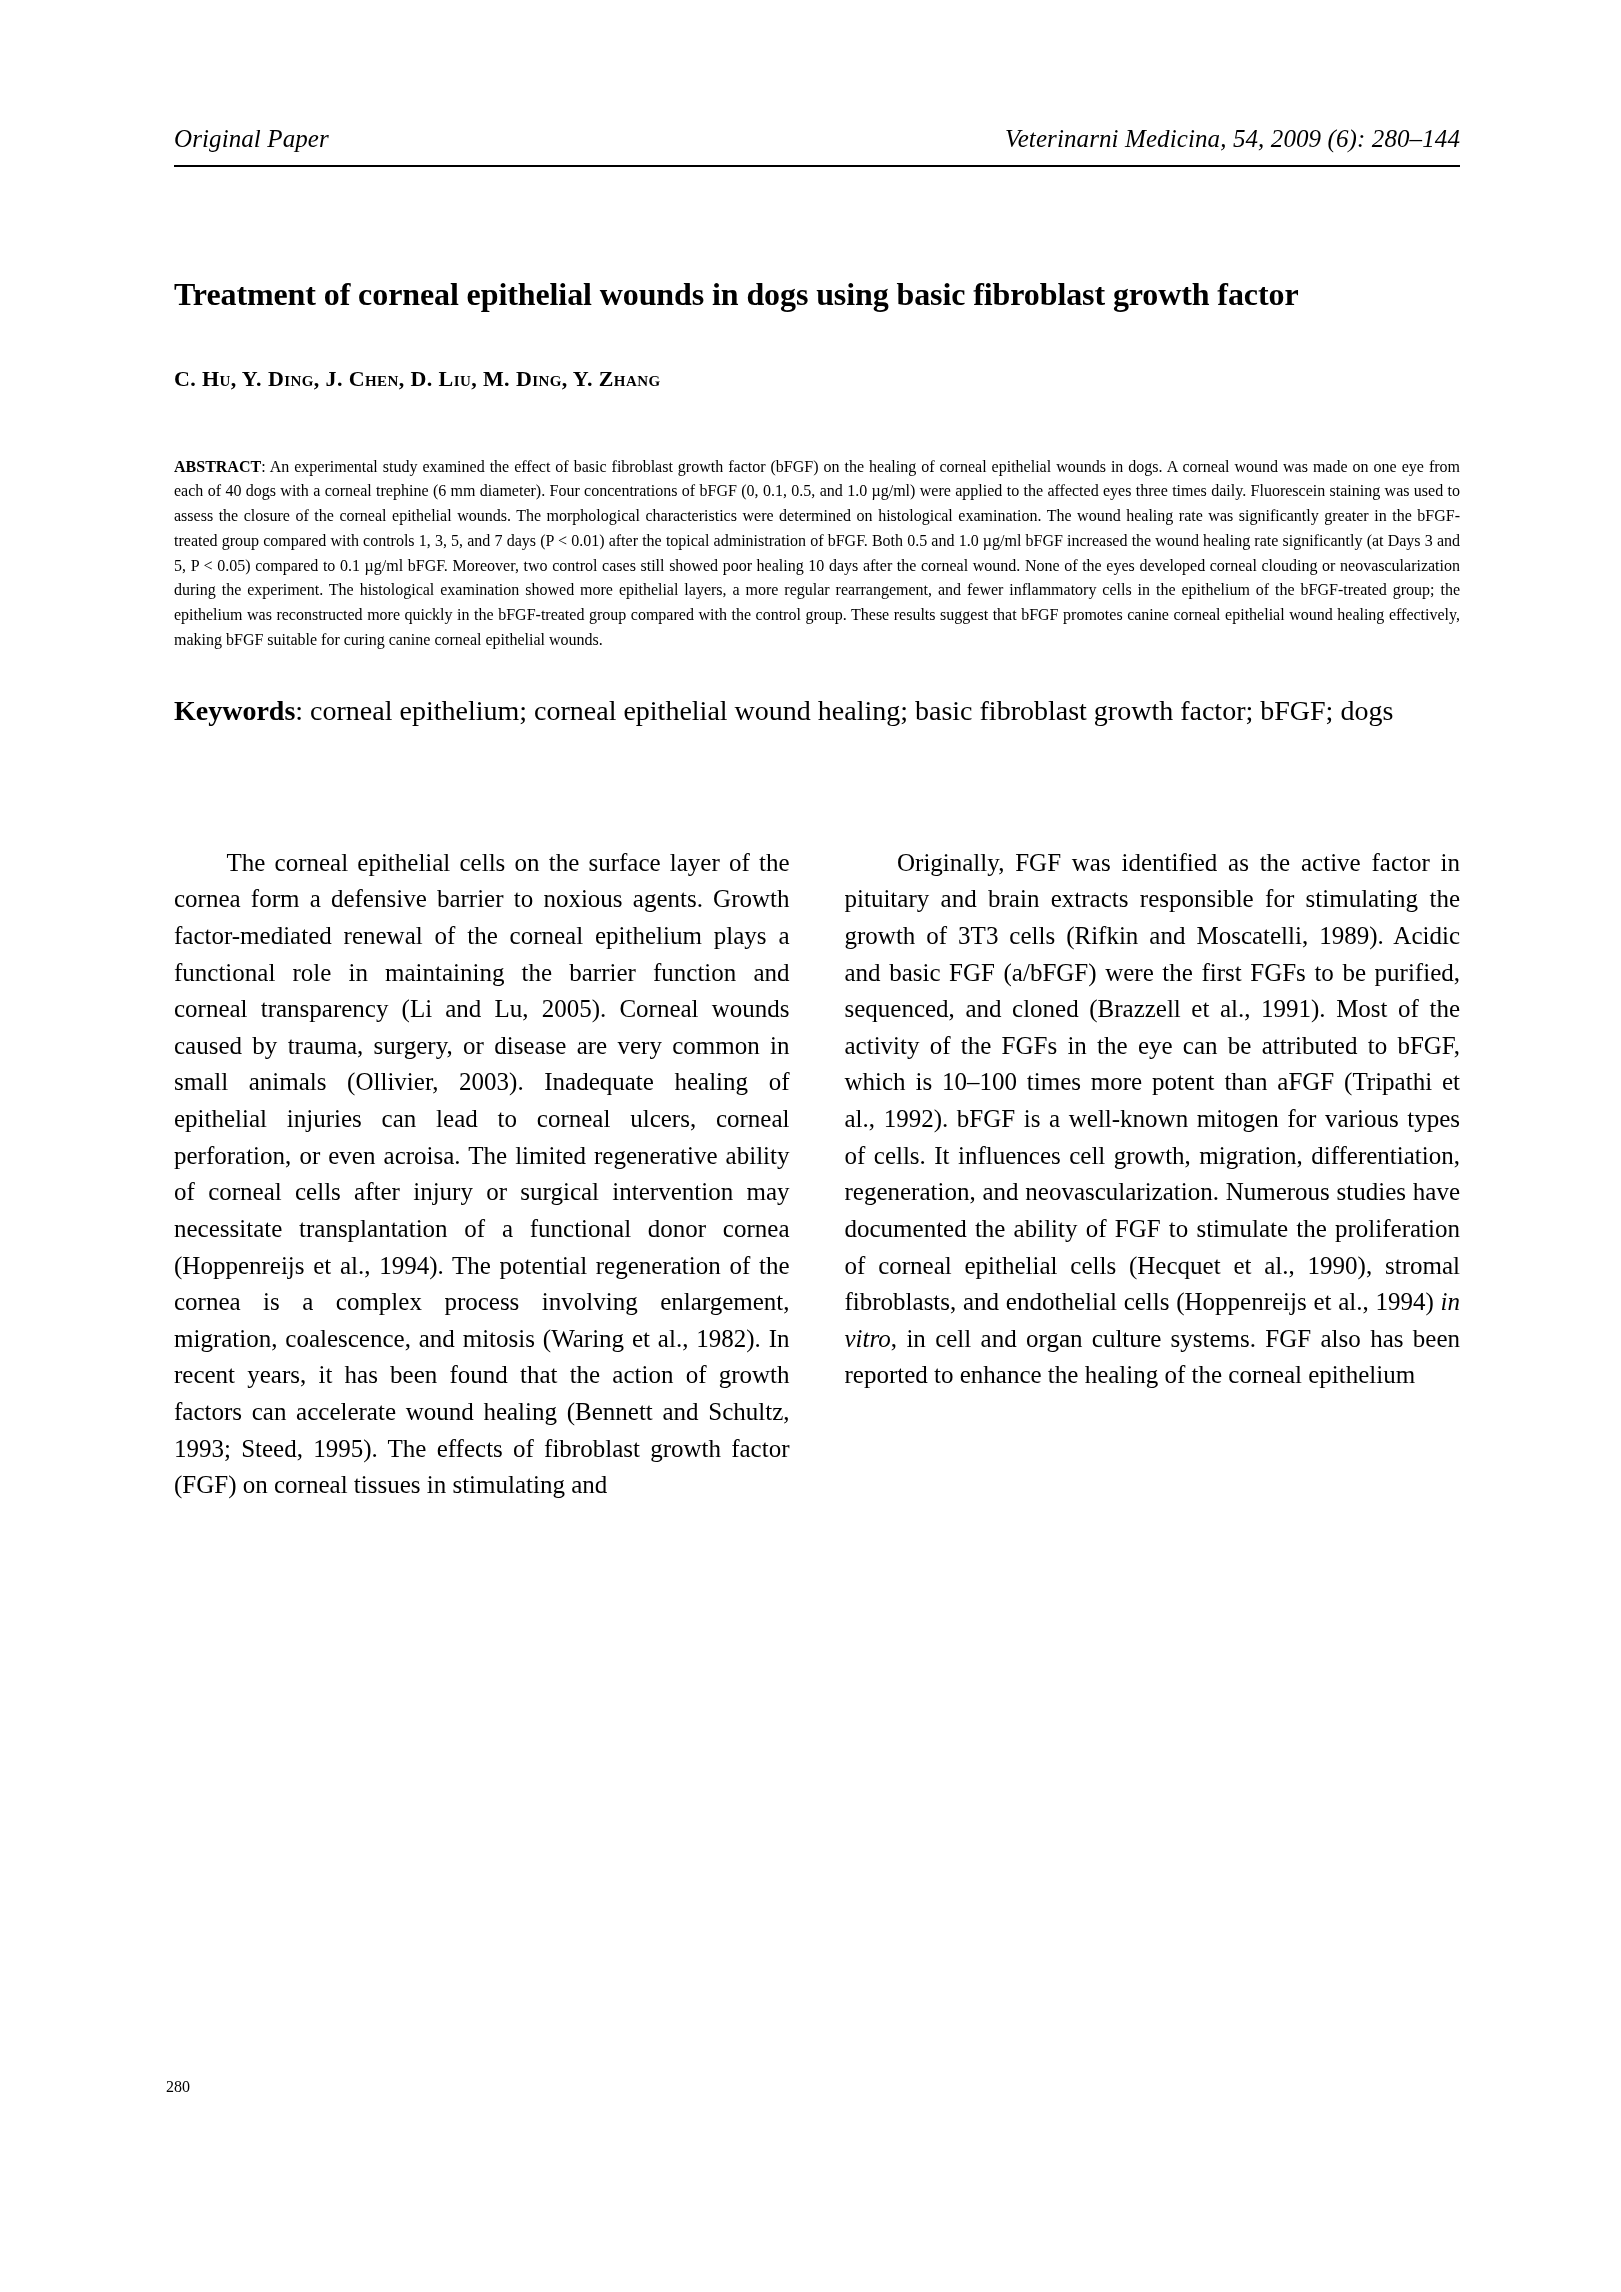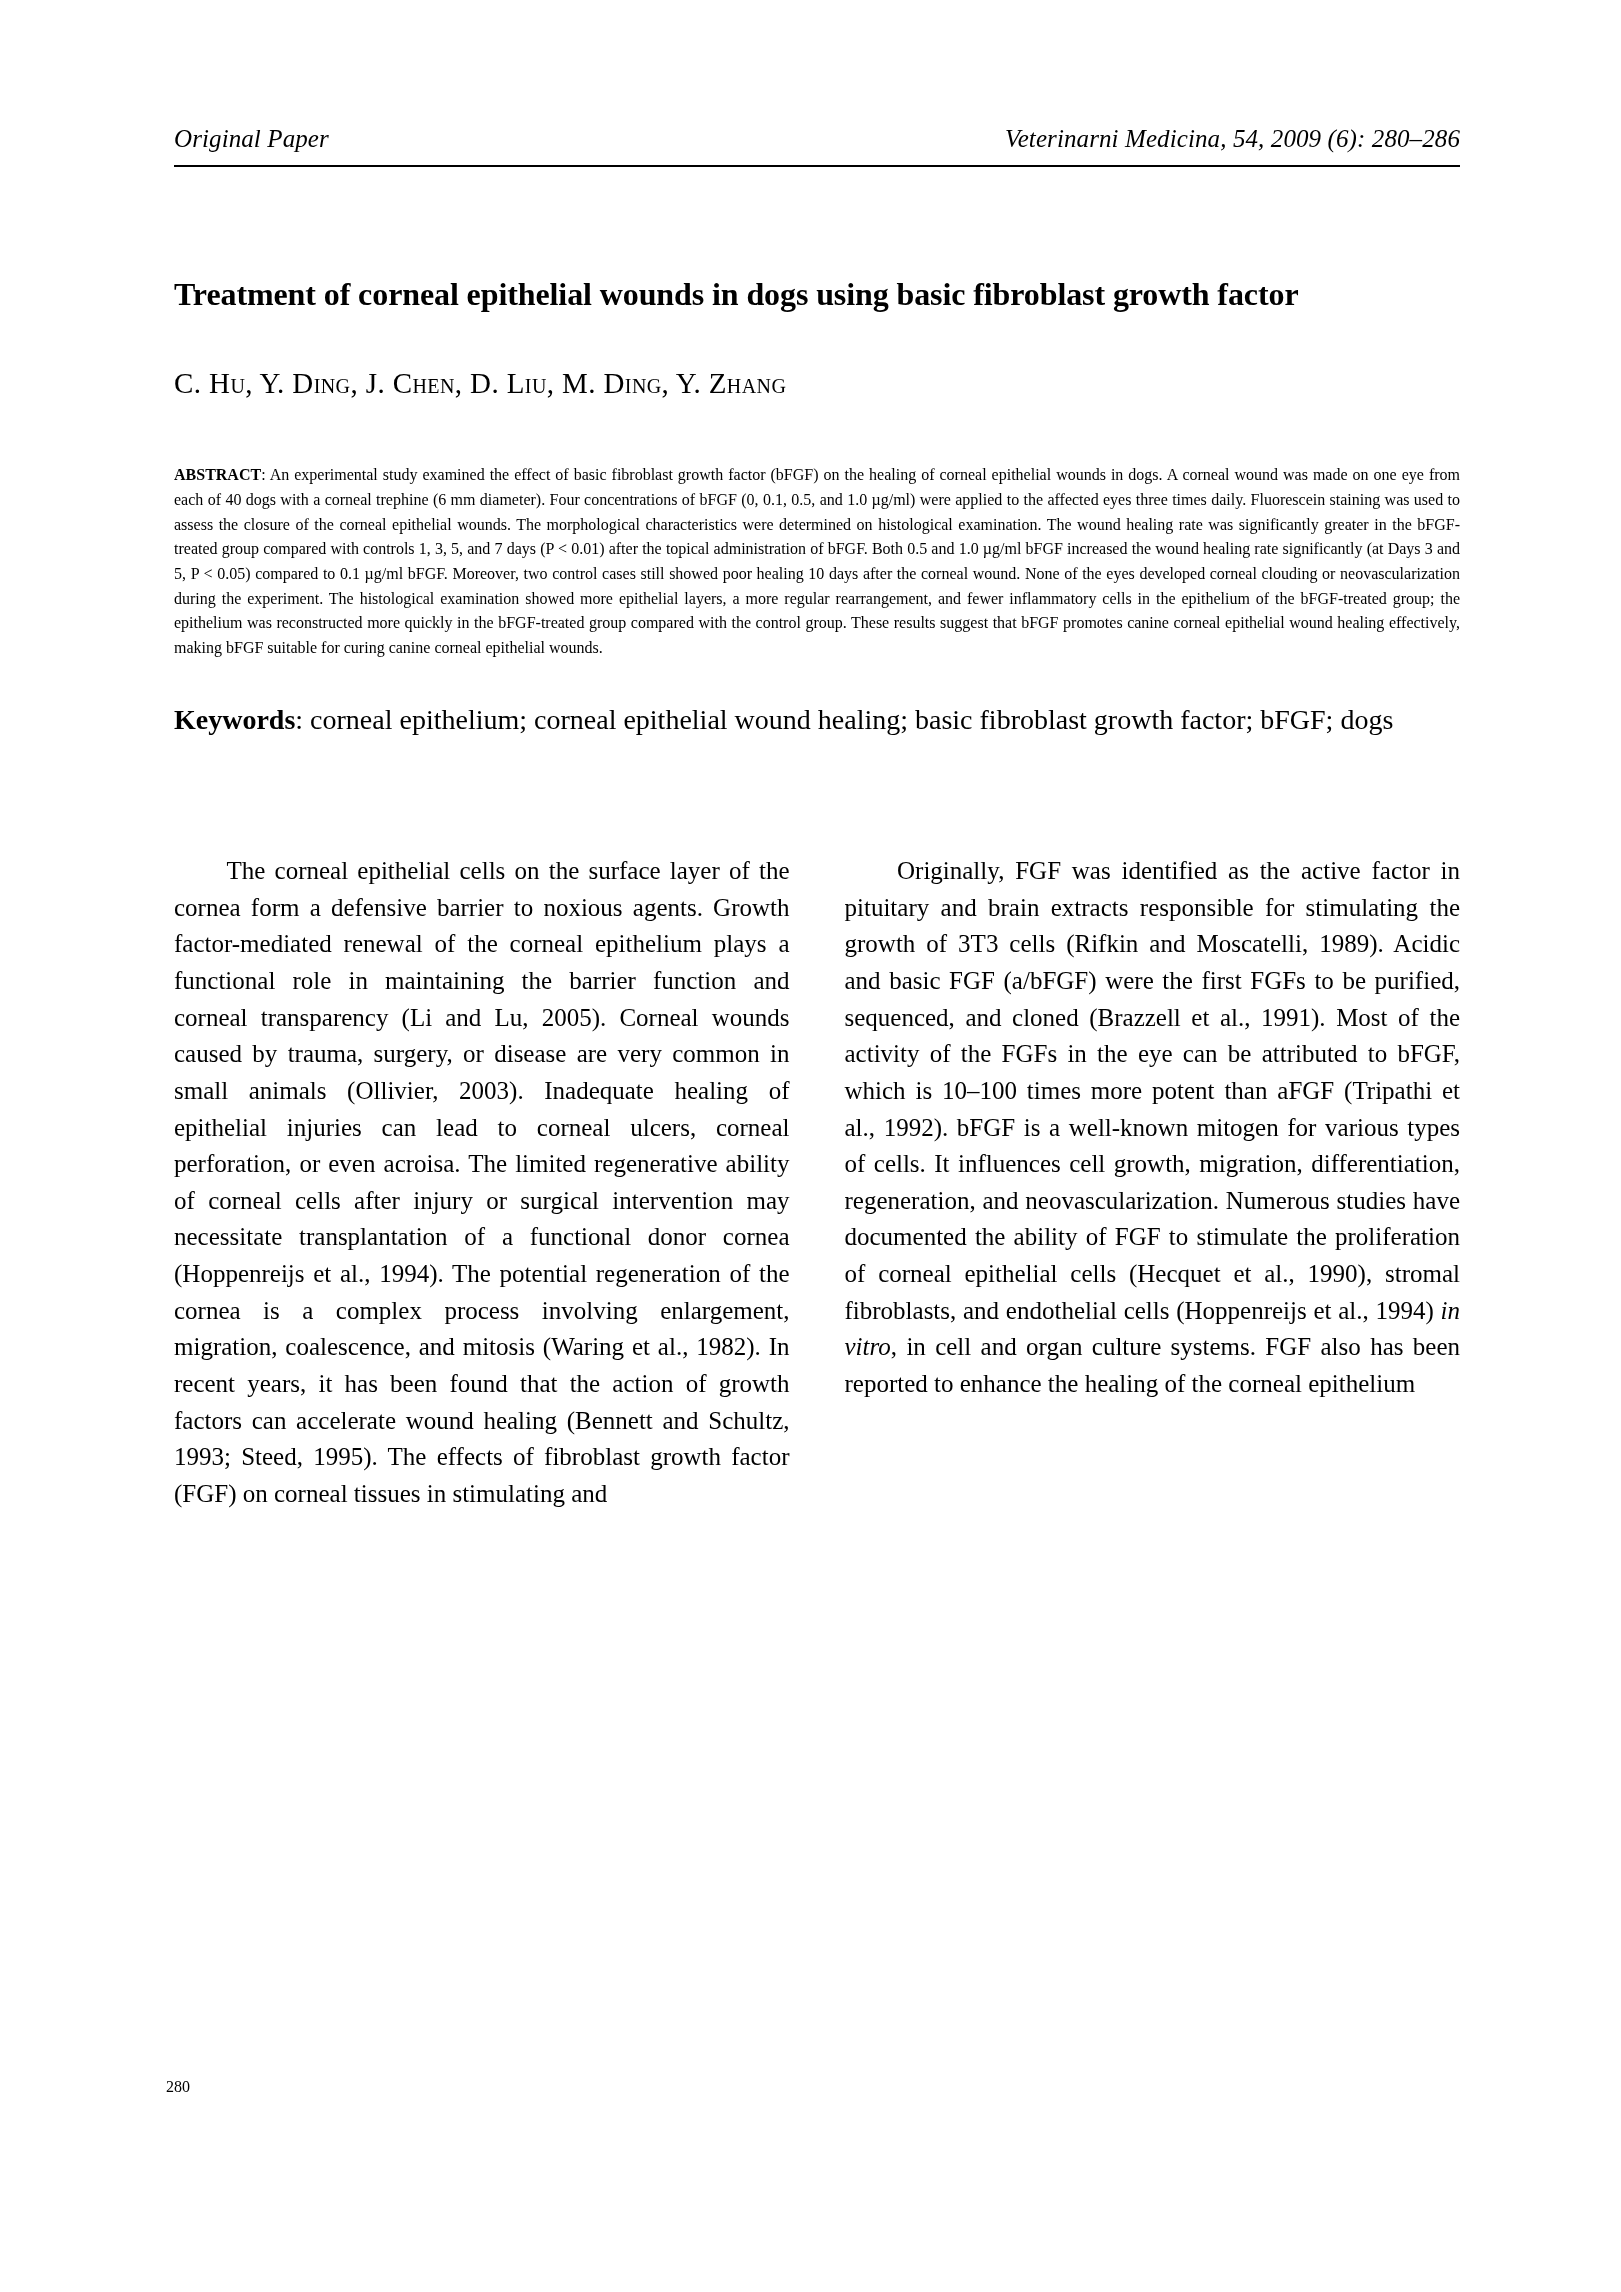--- a/index.html
+++ b/index.html
@@ -52,24 +52,25 @@
   
   .title {
     margin-top: 106px;
     font-size: 32px;
     font-weight: bold;
     line-height: 1.33;
     letter-spacing: -0.1px;
   }
   .authors {
     margin-top: 51px;
-    font-size: 29px;
+    font-size: 22px;
     font-variant: small-caps;
     letter-spacing: 0.4px;
     line-height: 1.2;
+    font-weight: bold;
   }
   .affiliation {
     margin-top: 39px;
     font-size: 24.5px;
     line-height: 1.3;
   }
 
   
   .abstract {
     margin-top: 62px;
@@ -115,21 +116,21 @@
   i, .ital { font-style: italic; }
 </style>
 </head>
 <body>
 
 <div class="page">
   <div class="content">
 
     <div class="runhead">
       <span class="runhead-left">Original Paper</span>
-      <span class="runhead-right">Veterinarni Medicina, 54, 2009 (6): 280–286</span>
+      <span class="runhead-right">Veterinarni Medicina, 54, 2009 (6): 280–144</span>
     </div>
     <div class="rule"></div>
 
     <h1 class="title">Treatment of corneal epithelial wounds in dogs using basic fibroblast growth factor</h1>
 
     <div class="authors">C. Hu, Y. Ding, J. Chen, D. Liu, M. Ding, Y. Zhang</div>
 
 
     <div class="abstract">
       <span class="lead">ABSTRACT</span><span>: An experimental study examined the effect of basic fibroblast growth factor (bFGF) on the healing of corneal epithelial wounds in dogs. A corneal wound was made on one eye from each of 40 dogs with a corneal trephine (6 mm diameter). Four concentrations of bFGF (0, 0.1, 0.5, and 1.0 µg/ml) were applied to the affected eyes three times daily. Fluorescein staining was used to assess the closure of the corneal epithelial wounds. The morphological characteristics were determined on histological examination. The wound healing rate was significantly greater in the bFGF-treated group compared with controls 1, 3, 5, and 7 days (P &lt; 0.01) after the topical administration of bFGF. Both 0.5 and 1.0 µg/ml bFGF increased the wound healing rate significantly (at Days 3 and 5, P &lt; 0.05) compared to 0.1 µg/ml bFGF. Moreover, two control cases still showed poor healing 10 days after the corneal wound. None of the eyes developed corneal clouding or neovascularization during the experiment. The histological examination showed more epithelial layers, a more regular rearrangement, and fewer inflammatory cells in the epithelium of the bFGF-treated group; the epithelium was reconstructed more quickly in the bFGF-treated group compared with the control group. These results suggest that bFGF promotes canine corneal epithelial wound healing effectively, making bFGF suitable for curing canine corneal epithelial wounds.</span>

